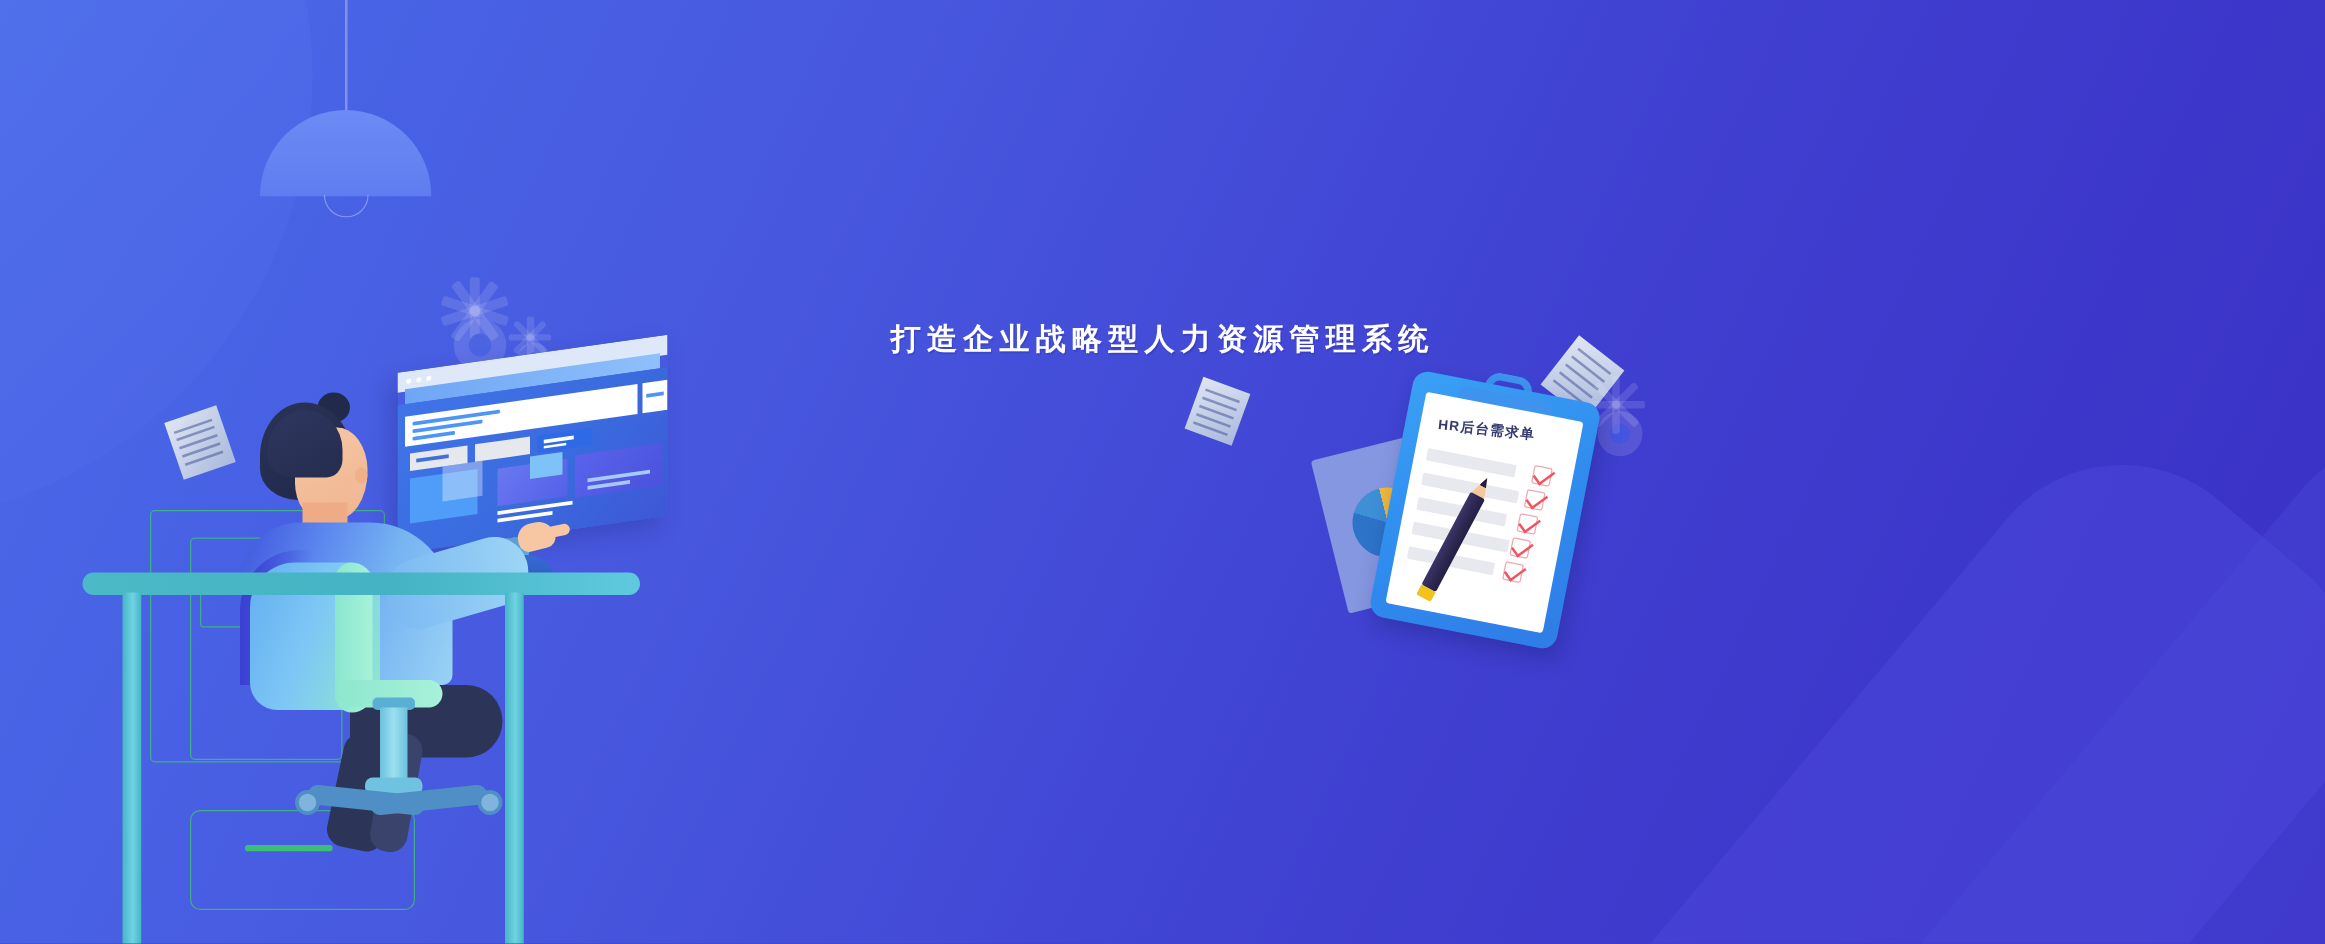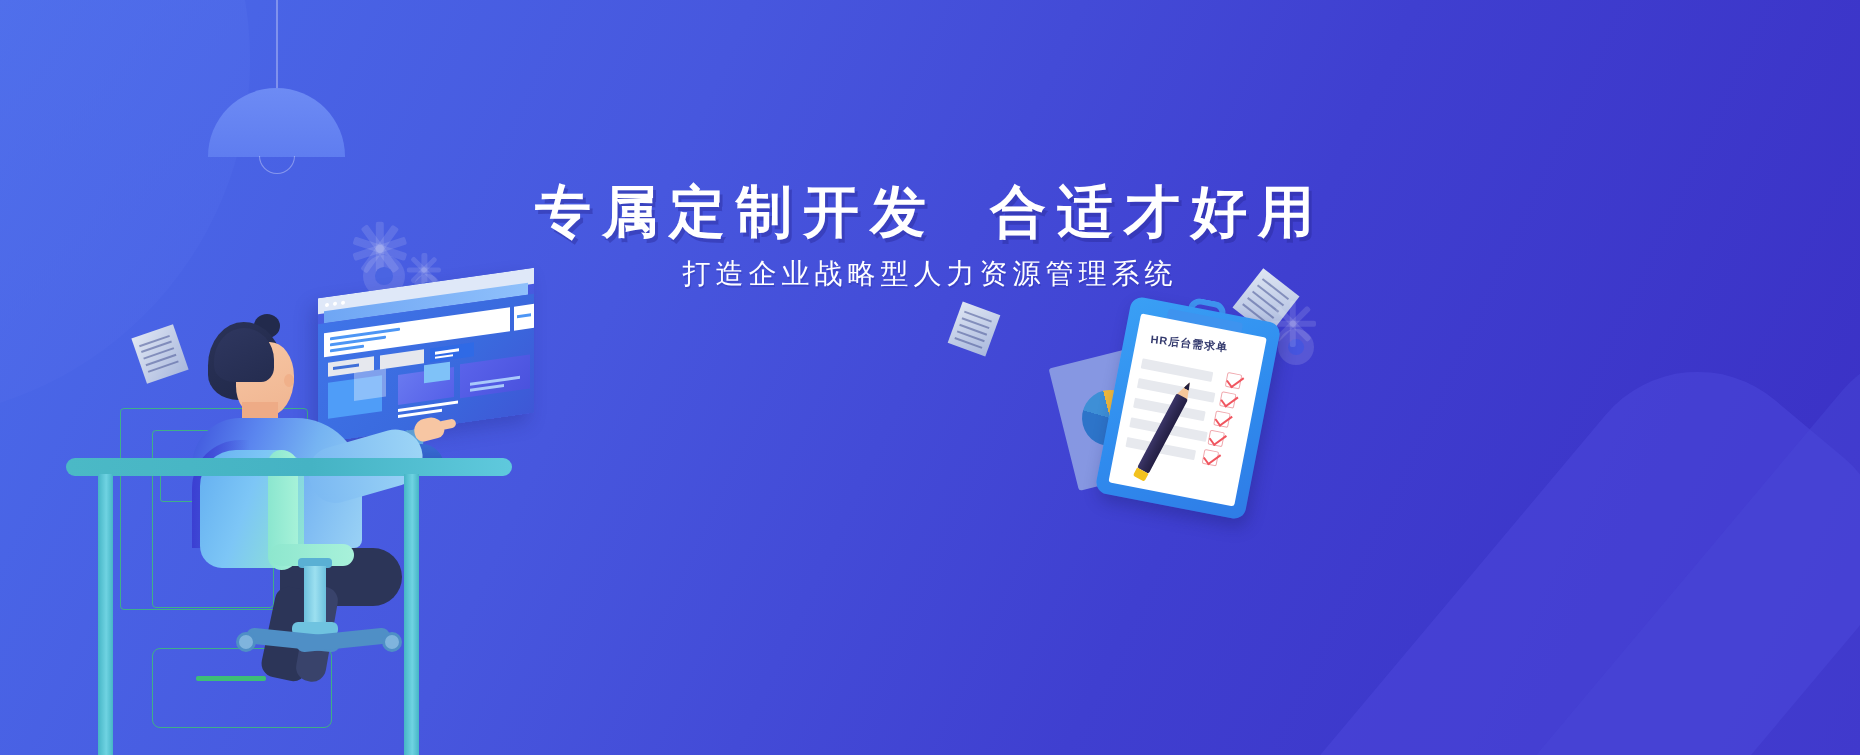--- a/index.html
+++ b/index.html
@@ -51,21 +51,21 @@
     font-size:56px; font-weight:bold; color:#ffffff;
     letter-spacing:11px; line-height:1.2;
     text-shadow:3px 4px 0 rgba(40,40,150,.42);
     white-space:pre;
   }
   .subhead-wrap{
     position:absolute; left:0; top:255px; width:1860px; text-align:center;
   }
   .subhead{
     display:inline-block;
-    font-size:28px; color:#ffffff; letter-spacing:5px; font-weight:400;
+    font-size:24px; color:#ffffff; letter-spacing:5px; font-weight:700;
     text-shadow:1px 2px 0 rgba(40,40,150,.28);
   }
 
   
   .paper{
     position:absolute;
     background:linear-gradient(140deg,#dfe6f3 0%,#a9b8dd 100%);
   }
   .paper .pline{
     position:absolute; left:12%; height:2px; width:72%;
@@ -433,23 +433,20 @@
     <span class="pline" style="top:80%"></span>
   </div>
 
   <div class="gear g2">
     <span class="tooth" style="transform:translate(-50%,-50%) rotate(0deg)"></span>
     <span class="tooth" style="transform:translate(-50%,-50%) rotate(45deg)"></span>
     <span class="tooth" style="transform:translate(-50%,-50%) rotate(90deg)"></span>
     <span class="tooth" style="transform:translate(-50%,-50%) rotate(135deg)"></span>
   </div>
 
-  <div class="headline-wrap">
-    <h1 class="headline">专属定制开发  合适才好用</h1>
-  </div>
   <div class="subhead-wrap">
     <h2 class="subhead">打造企业战略型人力资源管理系统</h2>
   </div>
 
   <div class="wire w1"></div>
   <div class="wire w2"></div>
   <div class="wire w3"></div>
   <div class="wire w4"></div>
   <div class="wire w5"></div>
   <div class="wire-bar"></div>

